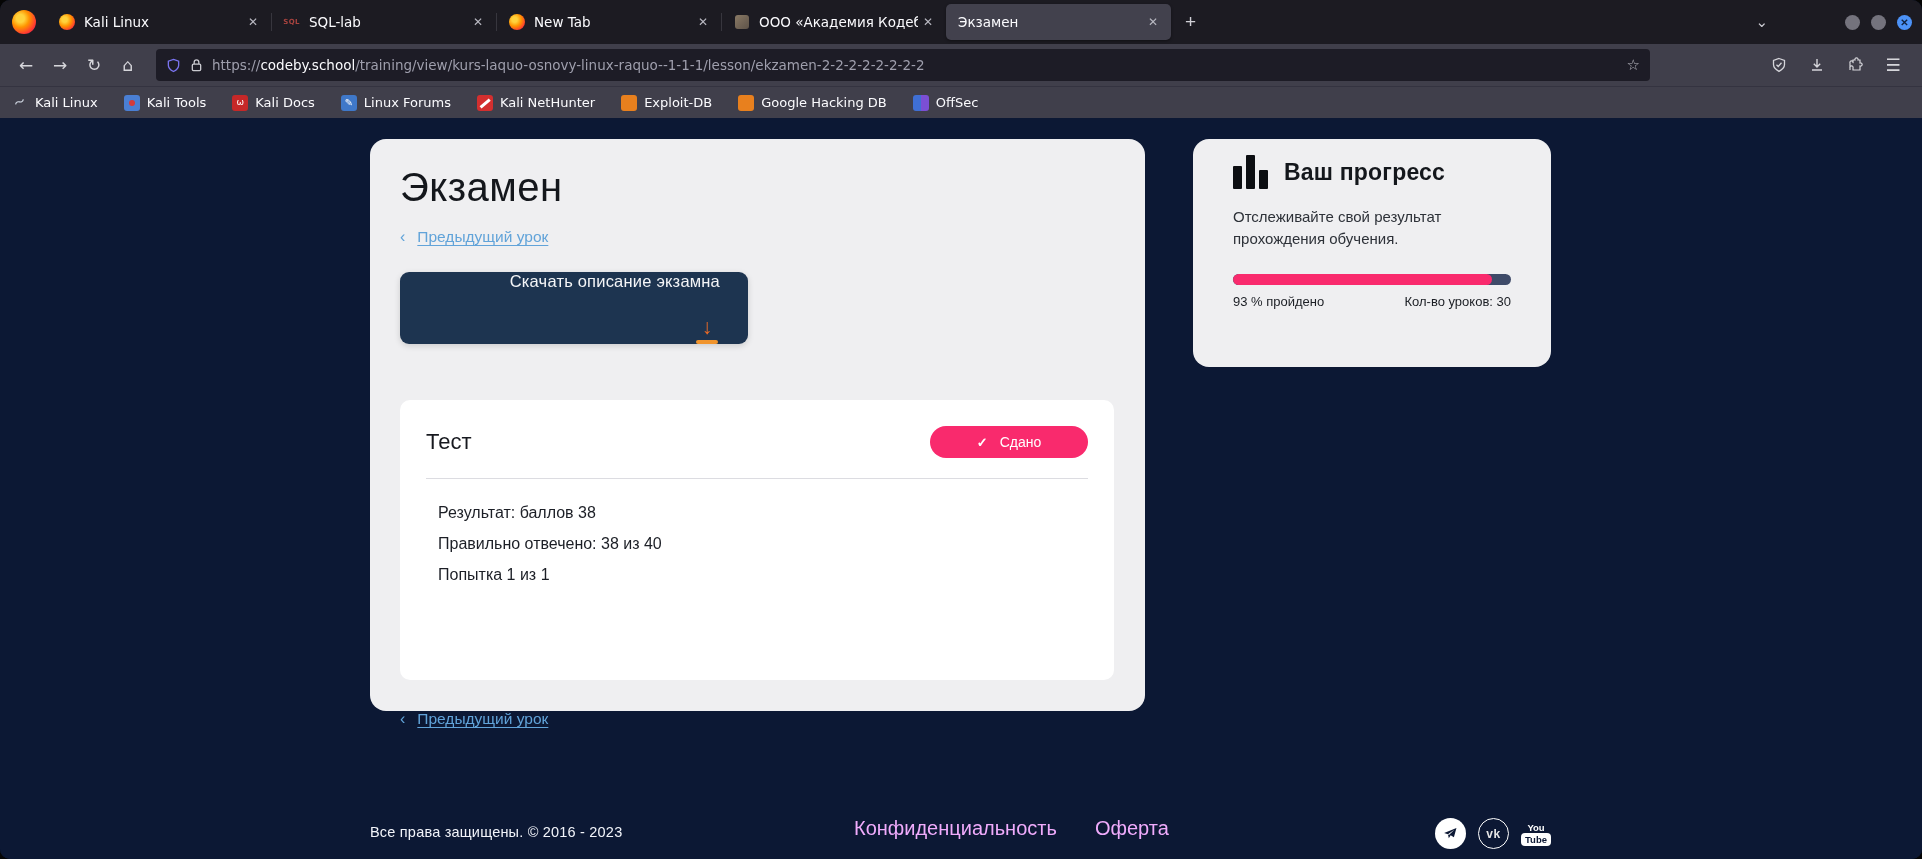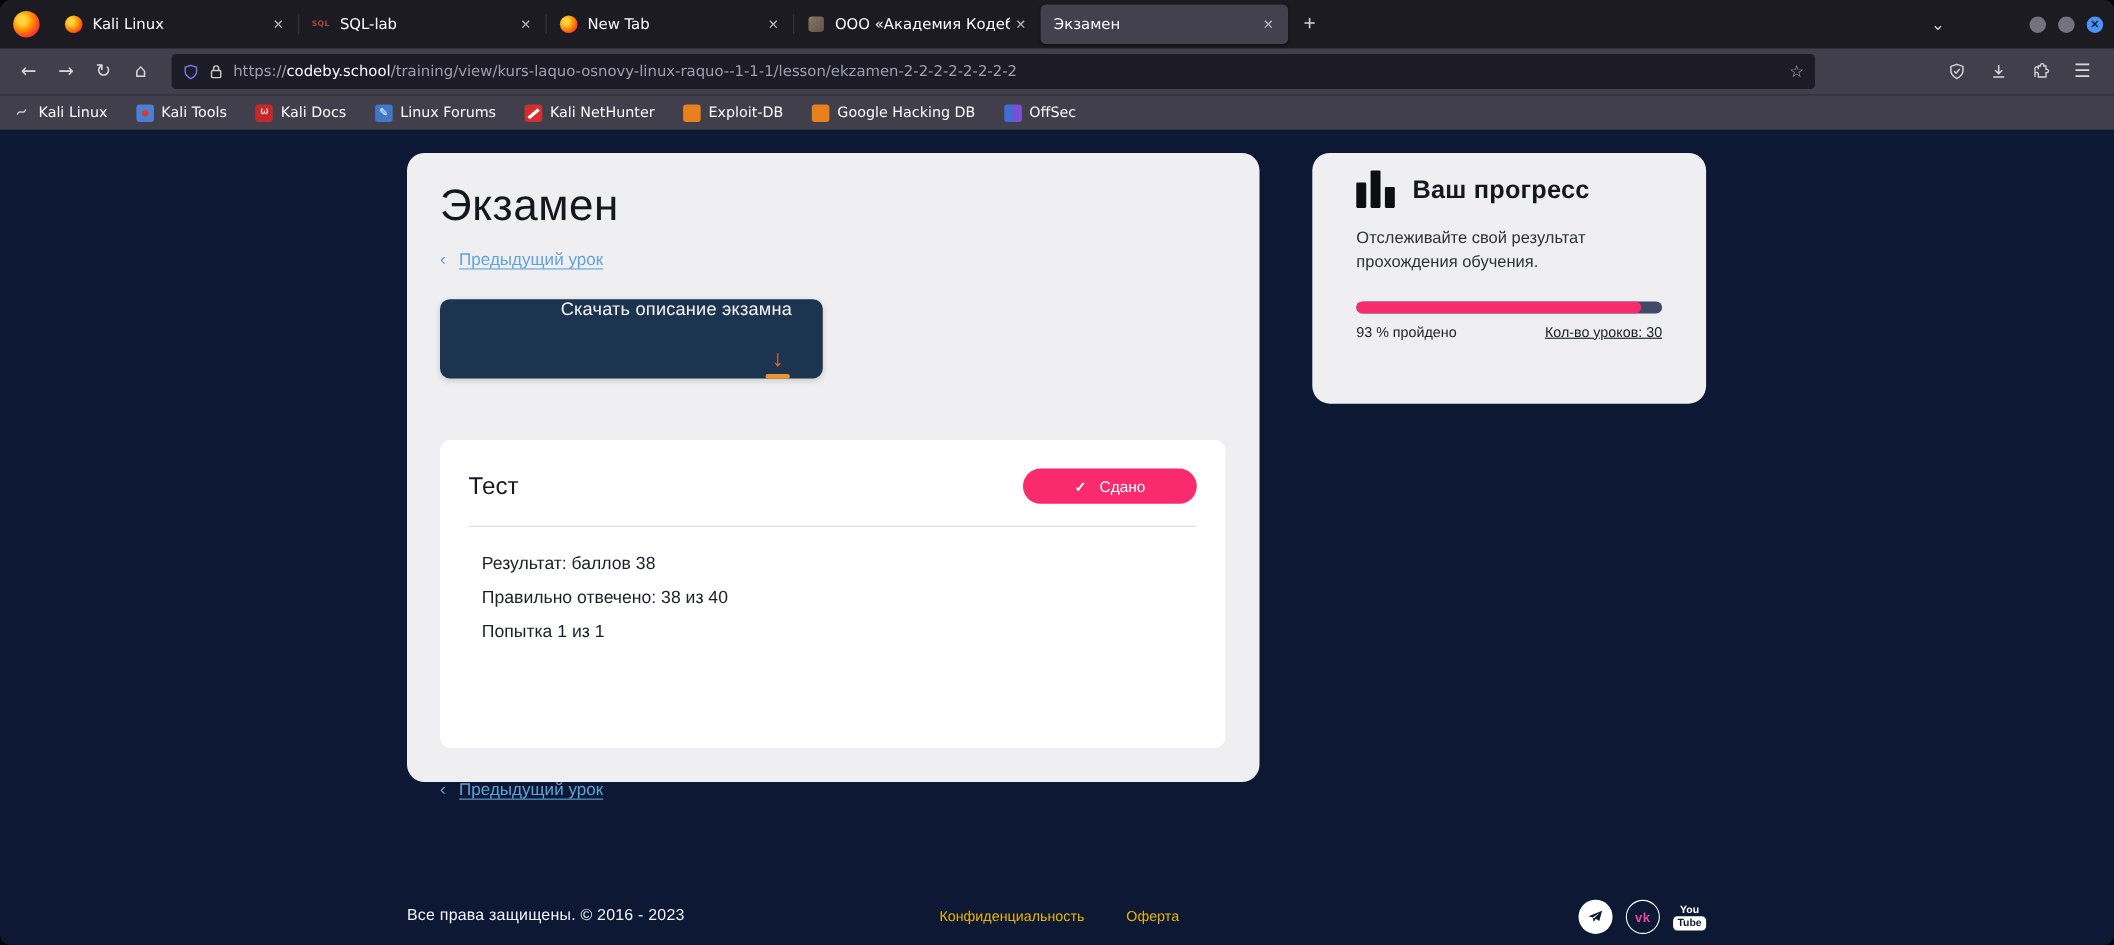--- a/index.html
+++ b/index.html
@@ -84,32 +84,32 @@
                    border-radius:16px; padding:16px 40px 0 40px; }
   .pc-head { display:flex; align-items:center; }
   .bars-icon { display:flex; align-items:flex-end; height:34px; margin-right:16px; }
   .bars-icon i { display:block; width:9px; background:#0c0e12; border-radius:1px; margin-right:4px; }
   .bars-icon .b1 { height:23px; } .bars-icon .b2 { height:34px; } .bars-icon .b3 { height:19px; margin-right:0; }
   .pc-title { font-size:23px; font-weight:600; color:#14171c; letter-spacing:.2px; }
   .pc-desc { margin-top:17px; font-size:15px; line-height:1.45; color:#2d3138; max-width:240px; }
   .pbar { margin-top:24px; height:11px; border-radius:6px; background:var(--track-navy,#3e4a68); overflow:hidden; position:relative; }
   .pbar .fill { position:absolute; left:0; top:0; bottom:0; border-radius:6px; background:var(--accent-pink,#f92a6d); }
   .pc-labels { display:flex; margin-top:9px; font-size:13px; color:#1b1e24; }
-  .pc-labels .right { margin-left:auto;text-decoration:underline; }
+  .pc-labels .right { margin-left:auto; }
 
   
   .footer { position:absolute; left:370px; width:1181px; bottom:0; height:56px; }
   .copyright { position:absolute; left:0; bottom:19px; color:#f2f4fa; font-size:14.5px; font-weight:500; letter-spacing:.2px; }
   .flinks { position:absolute; left:484px; bottom:19px; display:flex; }
-  .flink { color:#eab308; font-size:13px; margin-right:38px; cursor:pointer; }
+  .flink { color:#f0abfc; font-size:20px; margin-right:38px; cursor:pointer; }
   .socials { position:absolute; right:0; bottom:10px; display:flex; align-items:center; }
   .soc { margin-left:12px; cursor:pointer; }
   .soc-tg { width:31px; height:31px; border-radius:50%; background:#fff; display:flex; align-items:center; justify-content:center; }
   .soc-vk { width:31px; height:31px; border-radius:50%; border:1.5px solid #fff; display:flex; align-items:center; justify-content:center;
-            color:#ec4899; font-weight:bold; font-size:12px; letter-spacing:.5px; }
+            color:#e5e5e5; font-weight:bold; font-size:12px; letter-spacing:.5px; }
   .soc-yt { display:flex; flex-direction:column; align-items:center; }
   .soc-yt .yt-you { color:#fff; font-size:9.5px; font-weight:bold; line-height:11px; }
   .soc-yt .yt-tube { background:#fff; color:var(--navy-bg,#0c1834); font-size:9.5px; font-weight:bold; border-radius:4px; padding:1px 4px; line-height:11px; }
 
   svg { display:block; }
 </style>
 </head>
 <body>
 
 <div class="window">

